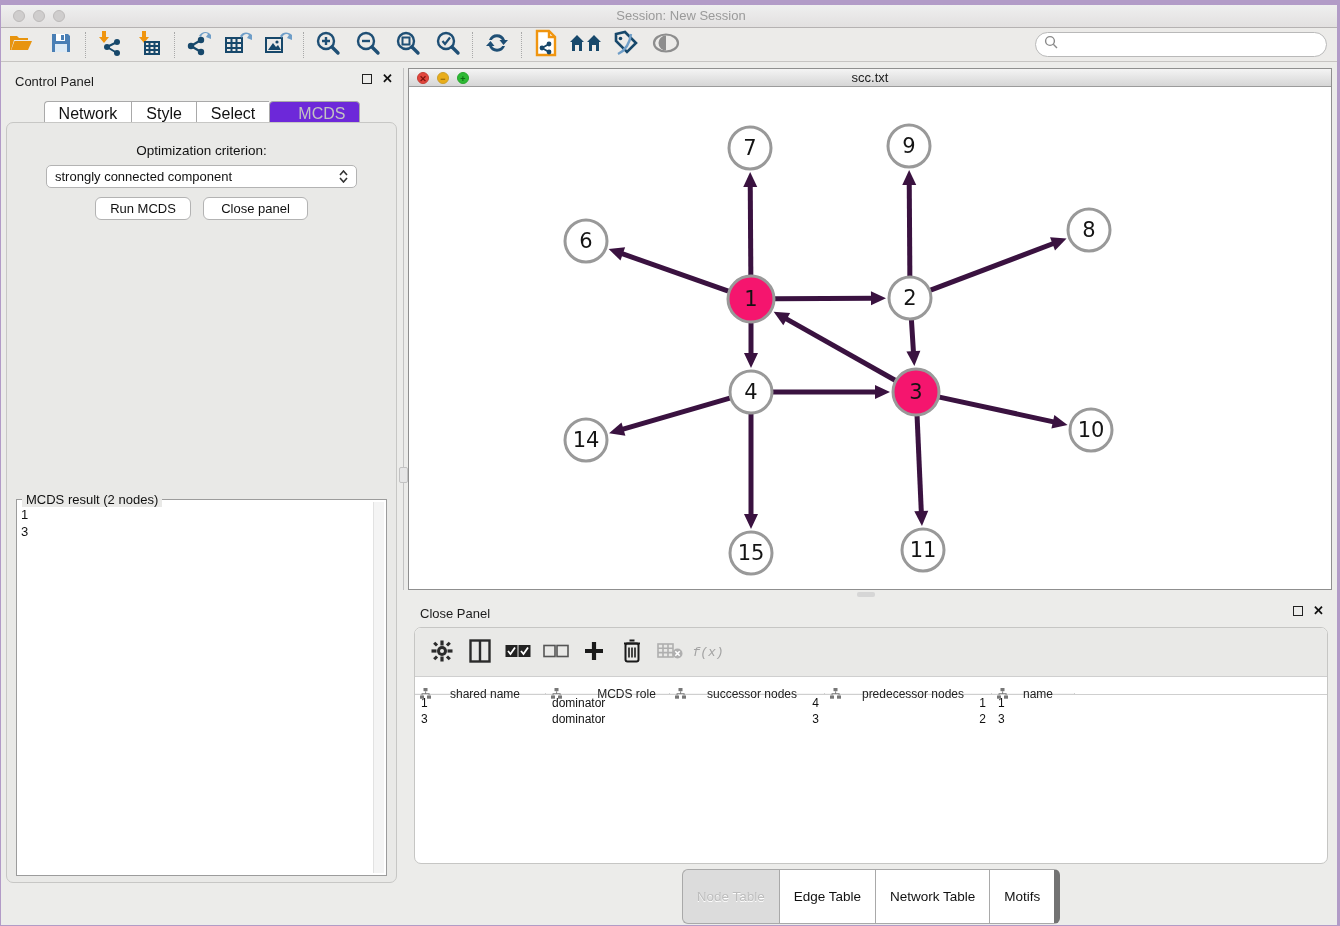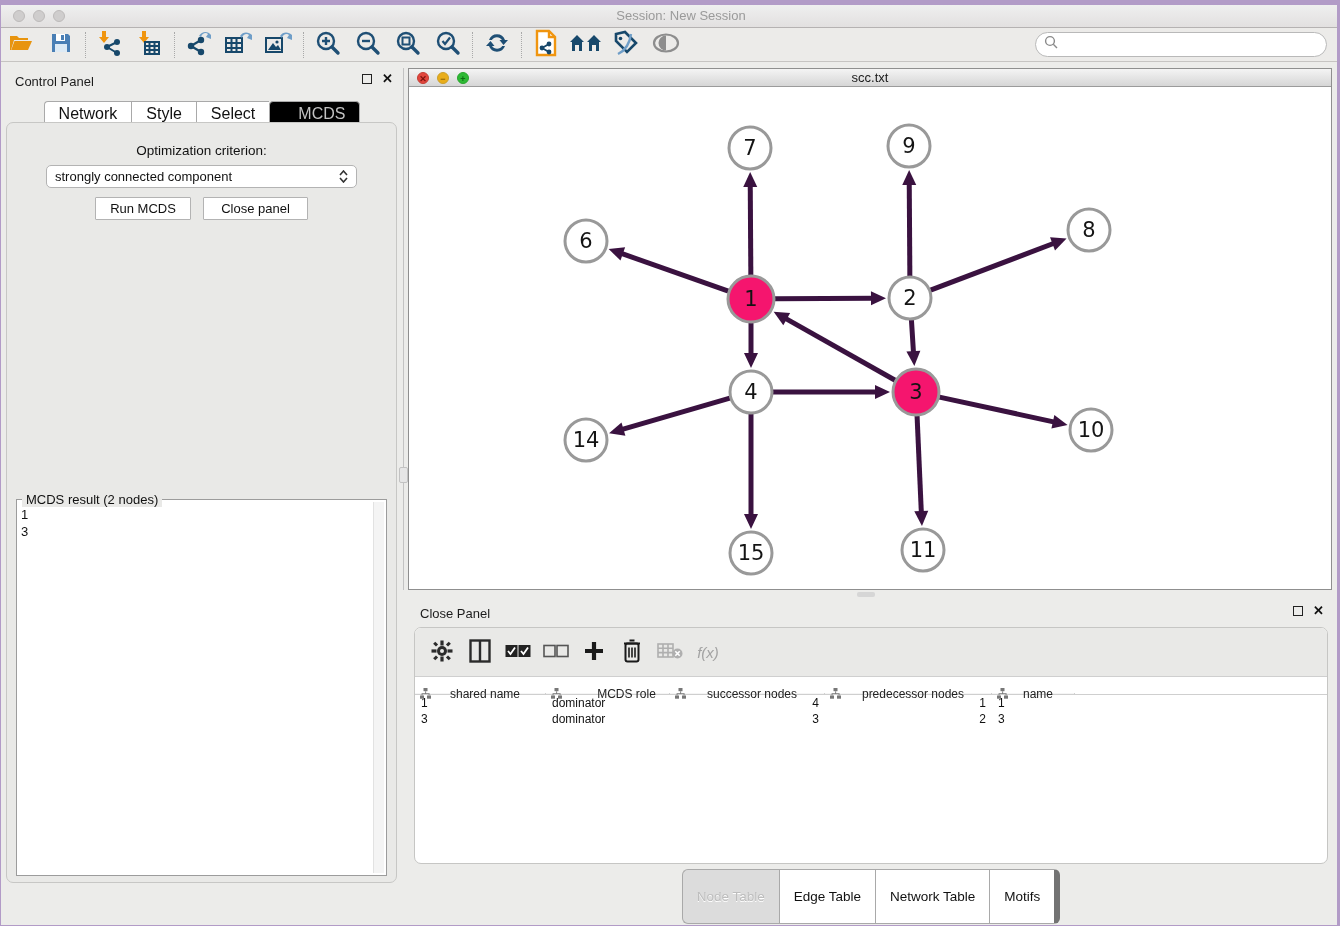--- a/index.html
+++ b/index.html
@@ -24,27 +24,27 @@
   .ctrl-header { position:absolute; top:66px; left:0; width:402px; height:24px; }
   .panel-title { font-size:13px; color:#1c1c1c; position:absolute; left:14px; top:3px; }
   .win-icons { position:absolute; right:10px; top:3px; display:flex; gap:10px; align-items:center; }
   .float-ic { width:10px; height:10px; border:1.5px solid #222; display:inline-block; }
   .close-ic { font-size:13px; font-weight:bold; color:#111; line-height:10px; }
 
   .tabs-row { position:absolute; top:96px; left:0; width:402px; display:flex; justify-content:center; }
   .tab { font-size:16px; padding:3px 14px; border:1px solid #a9a9a9; border-right:none; background:#fff; color:#111; }
   .tab:first-child { border-radius:4px 0 0 0; }
   .tab:last-child { border-right:1px solid #a9a9a9; border-radius:0 4px 4px 0; }
-  .tab.active { background:#000000; color:#c2c2c2; border-radius:4px;padding-left:28px; }
+  .tab.active { background:#6d28d9; color:#c2c2c2; border-radius:4px;padding-left:28px; }
 
   .ctrl-body { position:absolute; top:117px; left:5px; width:391px; height:761px; background:#e9e9e7; border:1px solid #c7c7c5; border-radius:7px; }
   .opt-label { position:absolute; top:20px; left:0; right:0; text-align:center; font-size:13.5px; color:#111; }
   .dropdown { position:absolute; top:42px; left:39px; width:311px; height:23px; background:#fff; border:1px solid #b3b3b3; border-radius:5px; display:flex; align-items:center; padding:0 8px; font-size:13px; color:#111; }
   .dropdown .dd-arrows { margin-left:auto; display:flex; flex-direction:column; gap:1px; }
-  .btn { position:absolute; height:23px; background:#fff; border:1px solid #b3b3b3; border-radius:1px; font-size:13px; color:#111; text-align:center; line-height:21px; cursor:pointer; font-family:"Liberation Sans",sans-serif; }
+  .btn { position:absolute; height:23px; background:#fff; border:1px solid #b3b3b3; border-radius:6px; font-size:13px; color:#111; text-align:center; line-height:21px; cursor:pointer; font-family:"Liberation Sans",sans-serif; }
 
   .fieldset { position:absolute; top:376px; left:9px; width:371px; height:377px; border:1px solid #9c9c9c; background:#fff; }
   .fieldset .legend { position:absolute; top:-8px; left:5px; background:#e9e9e7; padding:0 4px; font-size:13px; color:#111; }
   .fieldset .result-text { position:absolute; inset:6px 14px 2px 4px; font-size:13px; color:#111; white-space:pre; line-height:17px; }
   .fieldset .scrolltrack { position:absolute; top:2px; right:2px; bottom:2px; width:11px; background:#f4f4f4; border-left:1px solid #e2e2e2; }
 
   
   .netwin { position:absolute; top:63px; left:407px; width:924px; height:522px; border:1px solid #8f8f8f; background:#fff; }
   .net-titlebar { position:absolute; top:0; left:0; right:0; height:18px; background:linear-gradient(#f4f4f4,#d6d6d6); border-bottom:1px solid #9b9b9b; }
   .net-title { position:absolute; left:0; right:0; top:1px; text-align:center; font-size:13px; color:#1a1a1a; }
@@ -56,21 +56,21 @@
 
   .vdivider { position:absolute; top:63px; left:402px; width:1px; height:522px; background:#c3c3c3; }
   .vhandle { position:absolute; top:462px; left:398px; width:9px; height:16px; background:#e6e6e6; border:1px solid #c2c2c2; border-radius:2px; }
   .hhandle { position:absolute; top:587px; left:856px; width:18px; height:5px; background:#d6d6d6; border-radius:2px; }
 
   
   .tp-header { position:absolute; top:598px; left:407px; width:926px; height:22px; }
   .tp-body { position:absolute; top:622px; left:413px; width:914px; height:237px; background:#fff; border:1px solid #c6c6c4; border-radius:7px; overflow:hidden; }
   .tp-toolbar { height:48px; background:#e9e9e7; display:flex; align-items:center; padding-left:10px; gap:4px; }
   .tp-tbtn { background:none; border:none; width:34px; height:34px; display:flex; align-items:center; justify-content:center; cursor:pointer; }
-  .fx { font-family:Liberation Sans, sans-serif; font-style:italic; font-size:15px; color:#a3a3a3; }
+  .fx { font-family:Liberation Mono, monospace; font-style:italic; font-size:13px; color:#a3a3a3; }
   .tbl-header { display:flex; height:19px; border-top:1px solid #cfcfcf; border-bottom:1px solid #cfcfcf; }
   .th-cell { background:linear-gradient(#fbfbfb,#efefef); border-right:1px solid #cfcfcf; display:flex; align-items:center; font-size:12px; color:#222; position:relative;margin-top:16px; }
   .th-cell .th-label { flex:1; text-align:center; padding-right:6px; }
   .tbl-row { display:flex; height:16px; font-size:12px; color:#111; }
   .td-cell { padding:0 6px; line-height:16px; overflow:hidden; }
 
   .tp-tabs { position:absolute; top:864px; left:407px; width:926px; display:flex; justify-content:center; }
   .tp-tab { font-size:13.5px; padding:19px 14px; border:1px solid #a9a9a9; border-right:none; background:#fff; color:#111; }
   .tp-tab:first-child { border-radius:6px 0 0 6px; }
   .tp-tab:last-child { border-right:6px solid #737373; border-radius:0 6px 6px 0; }

